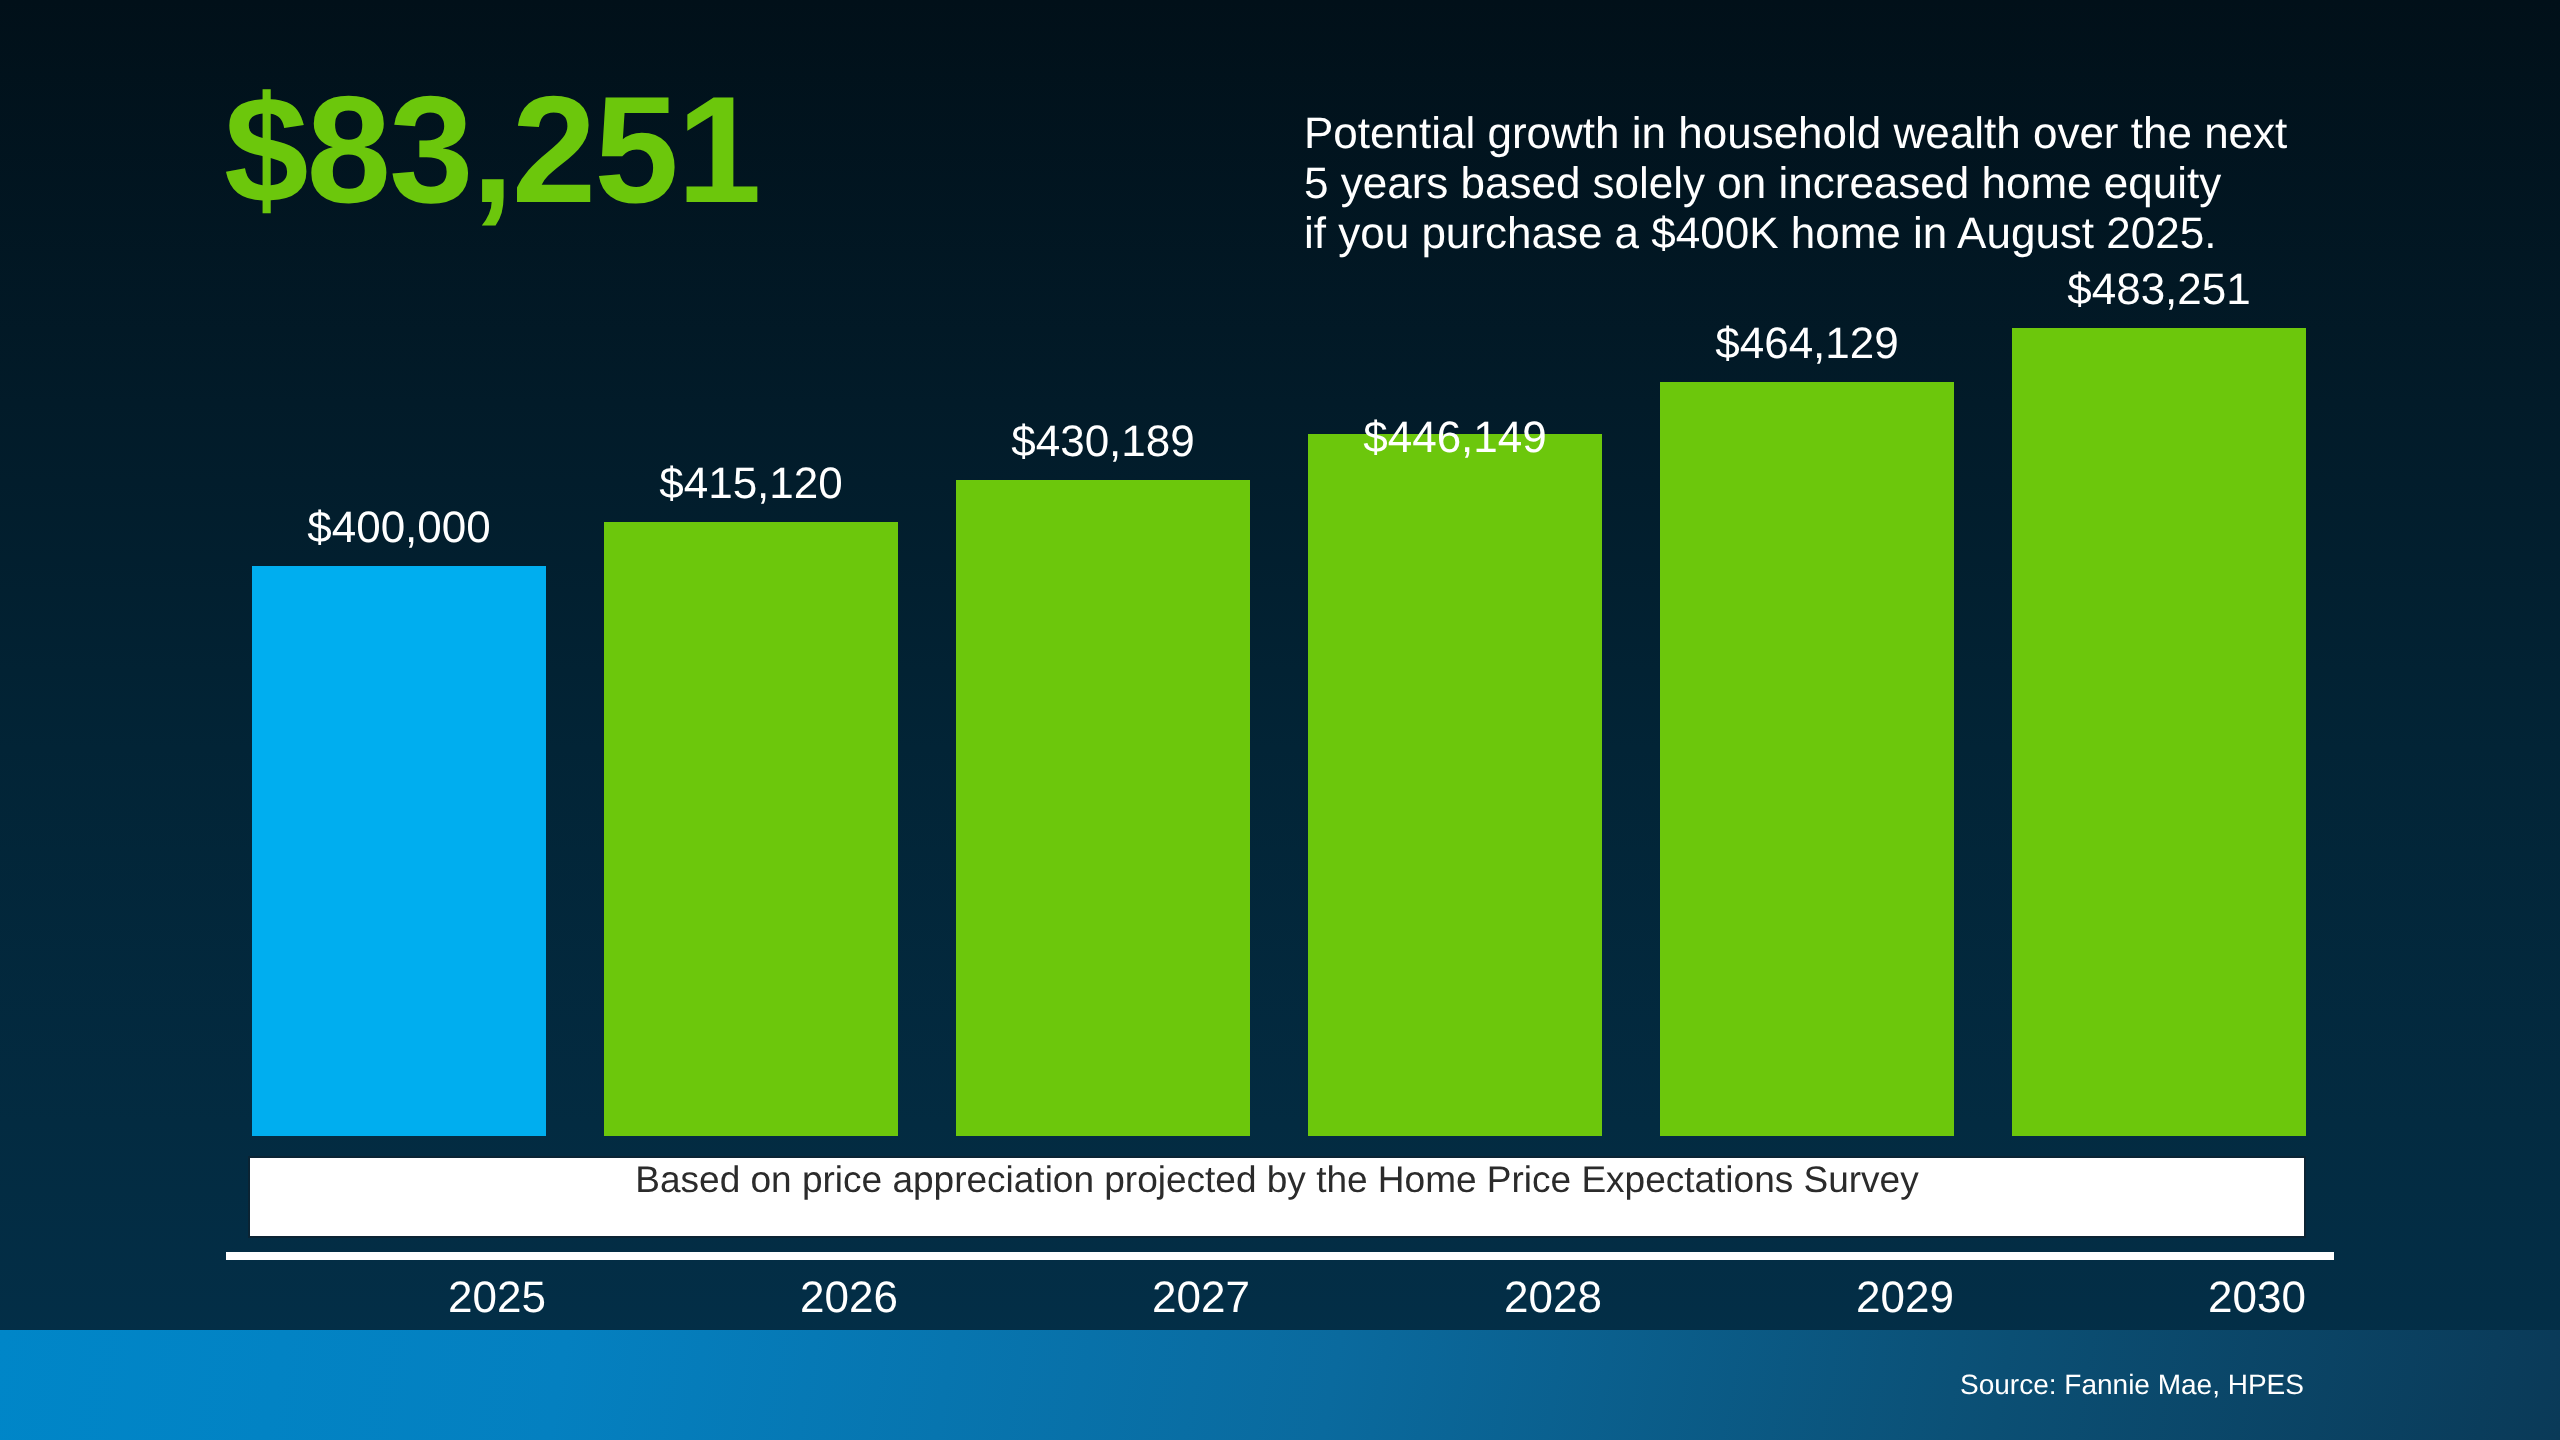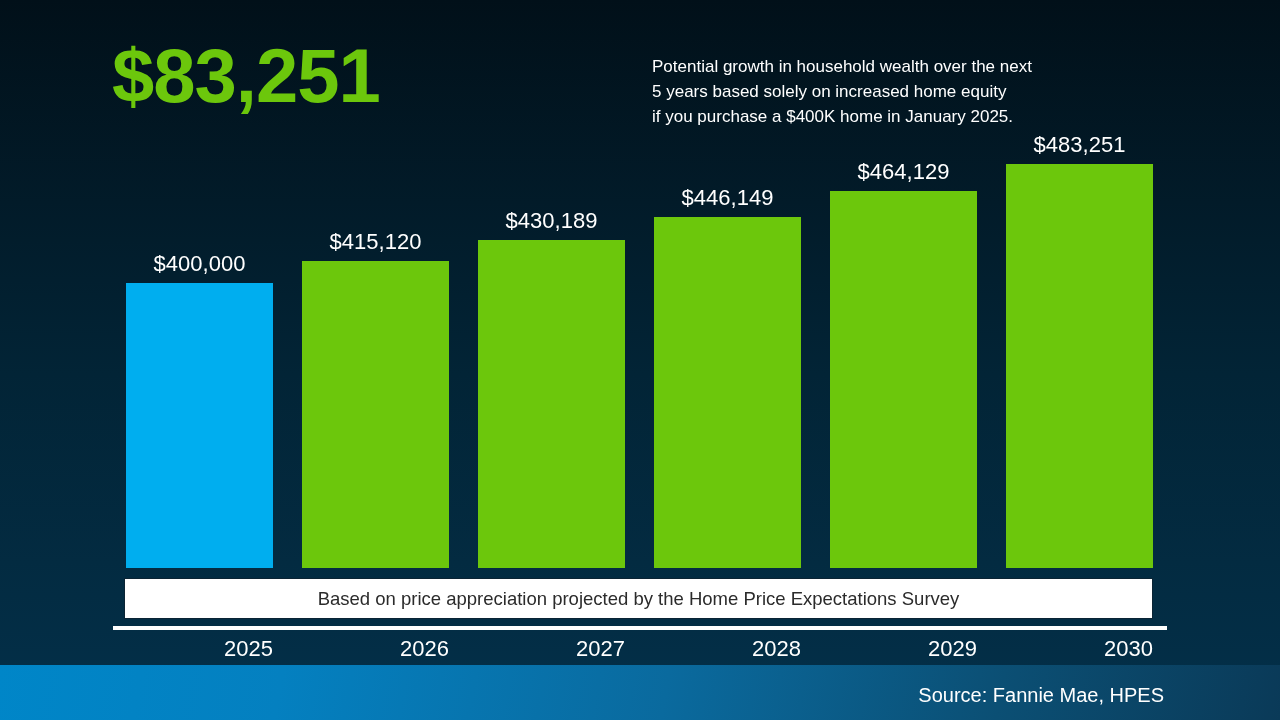--- a/index.html
+++ b/index.html
@@ -26,21 +26,21 @@
   #headline {
     position:absolute; left:112px; top:38px;
     font-size:76px; font-weight:bold; line-height:1;
     color:#6cc70c; letter-spacing:-1px;
     white-space:nowrap;
   }
 
   
   #subcopy {
     position:absolute; left:652px; top:54px; width:500px;
-    font-size:17px; line-height:25px; color:#ffffff;
+    font-size:22px; line-height:25px; color:#ffffff;
   }
   #subcopy div { white-space:nowrap; }
 
   
   #plot {
     position:absolute; left:0; top:0; width:1280px; height:660px;
   }
 
   .bar-group {
     position:absolute; bottom:92px; width:147px;
@@ -57,71 +57,71 @@
   #axis-line {
     position:absolute; left:113px; top:626px; width:1054px; height:4px;
     background:#ffffff;
   }
 
   
   #banner {
     position:absolute; left:124px; top:578px; width:1029px; height:41px;
     background:#ffffff;
     border:1px solid #0b2434;
-    display:flex; align-items:center; justify-content:center;
+    display:flex; justify-content:center;
   }
   #banner span {
     font-size:18.5px; color:#2b2b2b; white-space:nowrap;
   }
 
   
   .xtick {
     position:absolute; top:636px; width:147px; text-align:right;
     font-size:22px; color:#ffffff;
   }
 
   
   #footer {
     position:absolute; left:0; top:665px; width:1280px; height:55px;
     background:linear-gradient(100deg, #0086c8 0%, #0480c0 22%, #0a6a9e 52%, #0b4f74 78%, #0a3a58 100%);
   }
   #source {
-    position:absolute; right:116px; top:684px;
-    font-size:20px; color:#ffffff; white-space:nowrap;text-align:right;
+    position:absolute; right:128px; top:684px;
+    font-size:14px; color:#ffffff; white-space:nowrap;text-align:right;
   }
 </style>
 </head>
 <body>
 
 <div id="slide">
 
   <div id="headline">$83,251</div>
 
   <div id="subcopy">
     <div>Potential growth in household wealth over the next</div>
     <div>5 years based solely on increased home equity</div>
-    <div>if you purchase a $400K home in January 2025.</div>
+    <div>if you purchase a $400K home in August 2025.</div>
   </div>
 
   <div id="plot">
       <div class="bar-group" style="left: 126px; height: 285px;">
         <div class="bar" style="height: 285px; background: rgb(0, 174, 239);"></div>
         <div class="bar-label" style="bottom: 291px;">$400,000</div>
       </div>
       <div class="bar-group" style="left: 302px; height: 306.613px;">
         <div class="bar" style="height: 306.613px; background: rgb(108, 199, 12);"></div>
         <div class="bar-label" style="bottom: 312.613px;">$415,120</div>
       </div>
       <div class="bar-group" style="left: 478px; height: 328.153px; border-radius: 31px;">
         <div class="bar" style="height: 328.153px; background: rgb(108, 199, 12);"></div>
         <div class="bar-label" style="bottom: 334.153px;">$430,189</div>
       </div>
       <div class="bar-group" style="left: 654px; height: 350.966px;">
         <div class="bar" style="height: 350.966px; background: rgb(108, 199, 12);"></div>
-        <div class="bar-label" style="bottom: 357px; text-align: center;">$446,149</div>
+        <div class="bar-label" style="bottom: 336px; text-align: center;">$446,149</div>
       </div>
       <div class="bar-group" style="left: 830px; height: 376.667px;">
         <div class="bar" style="height: 376.667px; background: rgb(108, 199, 12);"></div>
         <div class="bar-label" style="bottom: 382.667px;">$464,129</div>
       </div>
       <div class="bar-group" style="left: 1006px; height: 404px;">
         <div class="bar" style="height: 404px; background: rgb(108, 199, 12);"></div>
         <div class="bar-label" style="bottom: 410px;">$483,251</div>
       </div>
     </div>

